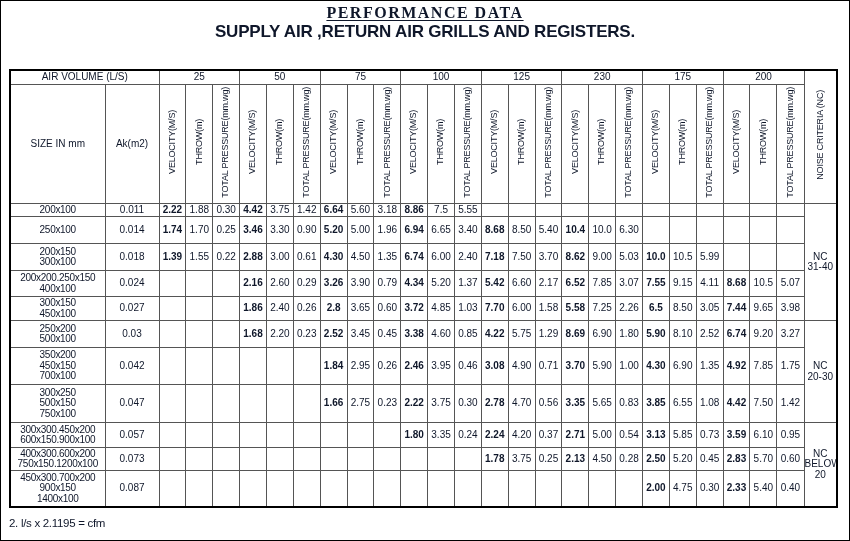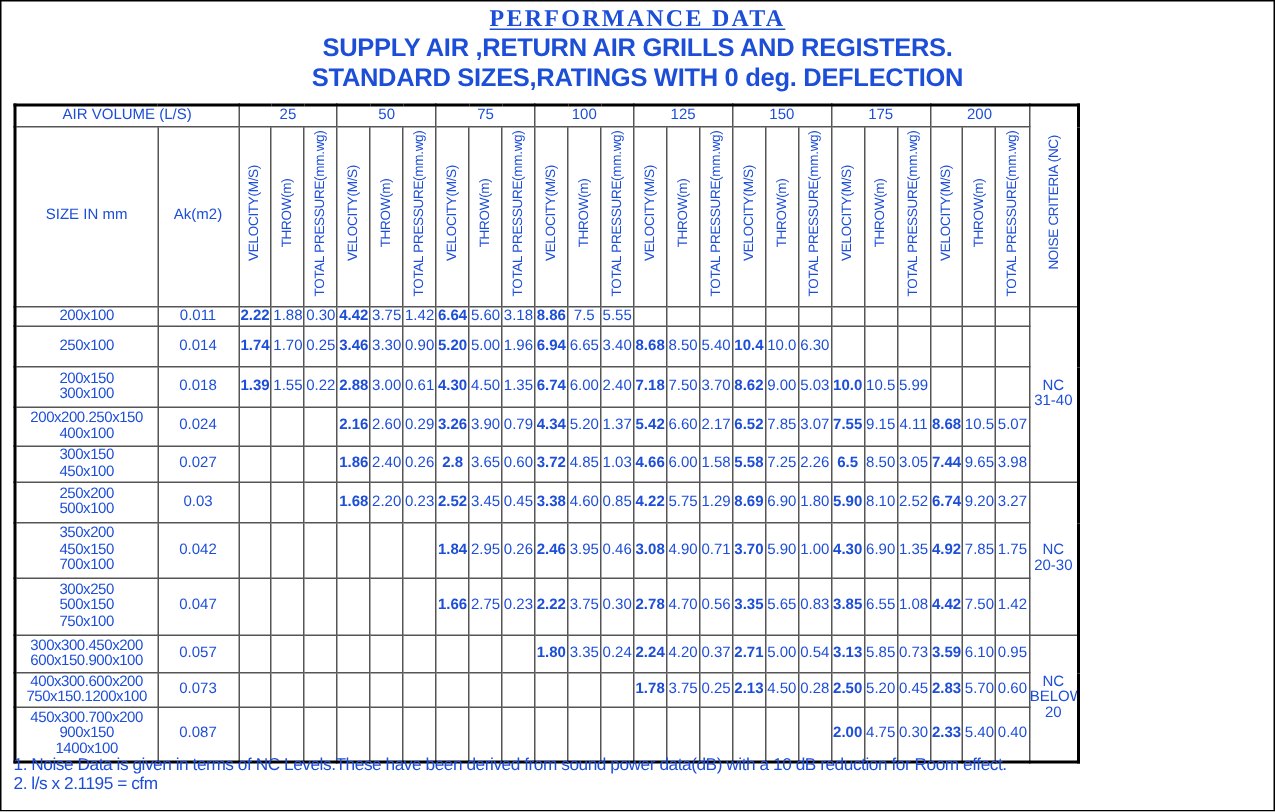--- a/index.html
+++ b/index.html
@@ -1,24 +1,24 @@
 <!DOCTYPE html>
 <html><head>
 <meta charset="utf-8">
 <style>
   html,body{margin:0;padding:0;background:#fff;}
   #page{position:relative;width:848px;height:539px;border:1px solid #000;background:#fff;
-        font-family:"Liberation Sans",sans-serif;color:#1d4ed8;overflow:hidden;}
+        font-family:"Liberation Sans",sans-serif;color:#0f172a;overflow:hidden;}
   
   #titles{position:absolute;top:3px;left:0;width:100%;text-align:center;}
   #main-title{font-family:"Liberation Serif",serif;font-size:16px;font-weight:bold;
               letter-spacing:1.5px;text-decoration:underline;text-underline-offset:2px;}
   .sub{font-size:17px;font-weight:bold;letter-spacing:-0.2px;line-height:1.15;}
   
-  #tbl{position:absolute;left:8px;top:68px;width:711px;border-collapse:collapse;
+  #tbl{position:absolute;left:8px;top:68px;width:829px;border-collapse:collapse;
        table-layout:fixed;border:2px solid #000;}
   #tbl th,#tbl td{border:1px solid #555;padding:0;text-align:center;vertical-align:middle;
        font-size:10px;line-height:1.05;overflow:hidden;background:#fff;}
   tr.hrow1 th{height:13px;font-size:11px;font-weight:normal;}
   tr.hrow1 th.av{font-size:10px;}
   tr.hrow2 th{height:113px;font-weight:normal;}
   tr.hrow2 th{border-bottom:2px solid #000;}
   th.rot{vertical-align:bottom;}
   .vt{writing-mode:vertical-rl;transform:rotate(180deg);white-space:nowrap;
       font-size:9px;letter-spacing:-0.2px;padding:3px 0 2px 0;display:inline-block;}
@@ -48,39 +48,38 @@
   #foot1{top:503px;}
   #foot2{top:493px;margin-top:23px;}
 </style>
 </head>
 <body>
 
 <div id="page">
   <div id="titles">
     <div id="main-title">PERFORMANCE DATA</div>
     <div class="sub">SUPPLY AIR ,RETURN AIR GRILLS AND REGISTERS.</div>
-    <div class="sub">STANDARD SIZES,RATINGS WITH 0 deg. DEFLECTION</div>
   </div>
 
   <table id="tbl">
     <colgroup>
       <col style="width:95px">
         <col style="width:54px">
       <col span="24">
       <col style="width:33px">
     </colgroup>
     <thead>
       <tr class="hrow1">
         <th class="av" colspan="2">AIR VOLUME (L/S)</th>
         <th class="gs" colspan="3">25</th>
           <th class="gs" colspan="3">50</th>
           <th class="gs" colspan="3">75</th>
           <th class="gs" colspan="3">100</th>
           <th class="gs" colspan="3">125</th>
-          <th class="gs" colspan="3">150</th>
+          <th class="gs" colspan="3">230</th>
           <th class="gs" colspan="3">175</th>
           <th class="gs" colspan="3">200</th>
           <th class="nch" rowspan="2">
           <span class="vt">NOISE CRITERIA (NC)</span>
         </th>
       </tr>
       <tr class="hrow2">
         <th class="size-h">SIZE IN mm</th>
         <th class="ak-h">Ak(m2)</th>
       <th class="rot gs"><span class="vt">VELOCITY(M/S)</span></th>
@@ -247,21 +246,21 @@
           <td></td>
           <td class="v gs">1.86</td>
           <td>2.40</td>
           <td>0.26</td>
           <td class="v gs">2.8</td>
           <td>3.65</td>
           <td>0.60</td>
           <td class="v gs tt">3.72</td>
           <td class="tt">4.85</td>
           <td class="tt">1.03</td>
-          <td class="v gs tl dot b-l">4.66</td>
+          <td class="v gs tl dot b-l">7.70</td>
           <td class="z-l">6.00</td>
           <td class="z-l">1.58</td>
           <td class="v gs dot b-l">5.58</td>
           <td class="z-l">7.25</td>
           <td class="z-l">2.26</td>
           <td class="v gs tt dot b-l">6.5</td>
           <td class="tt z-l">8.50</td>
           <td class="tt z-l">3.05</td>
           <td class="v gs tl dot b-d">7.44</td>
           <td class="z-d">9.65</td>
@@ -461,15 +460,14 @@
           <td class="v gs dot b-w">2.00</td>
           <td>4.75</td>
           <td>0.30</td>
           <td class="v gs dot b-w">2.33</td>
           <td>5.40</td>
           <td>0.40</td>
         </tr>
       </tbody>
   </table>
 
-  <div class="foot" id="foot1">1. Noise Data is given in terms of NC Levels.These have been derived from sound power data(dB) with a 10 dB reduction for Room effect.</div>
   <div class="foot" id="foot2">2. l/s x 2.1195 = cfm</div>
 </div>
 
 </body></html>

